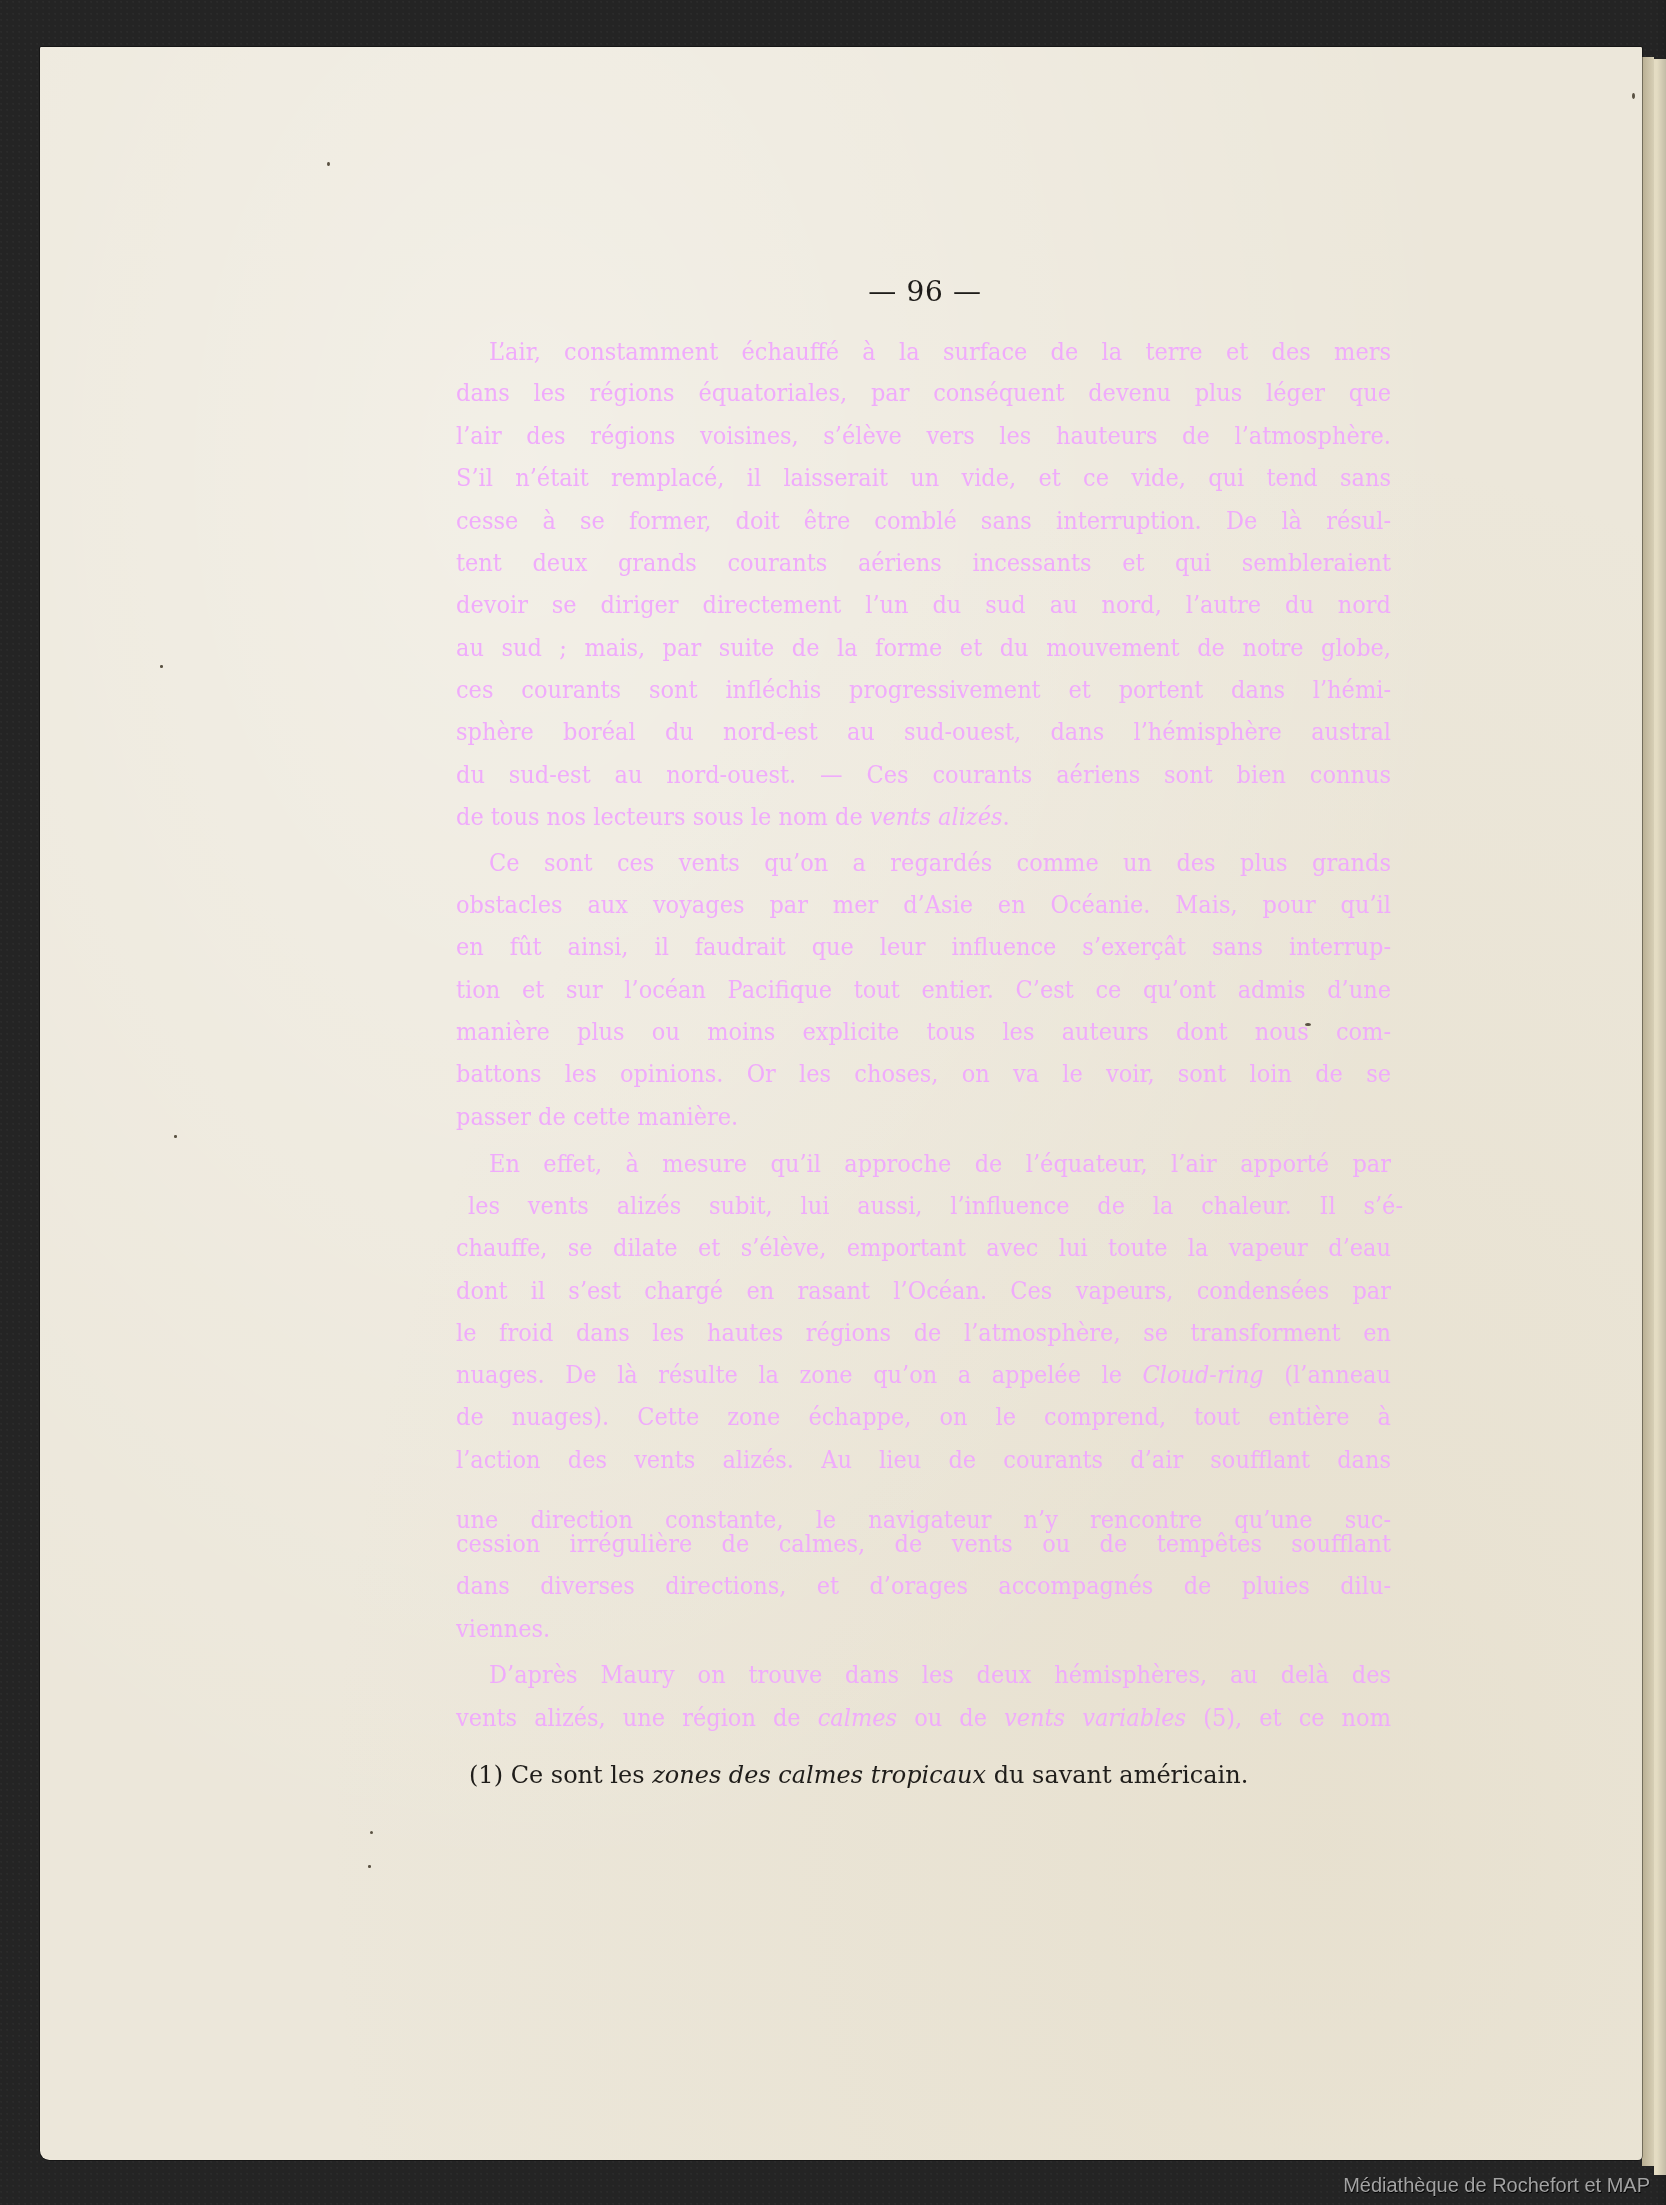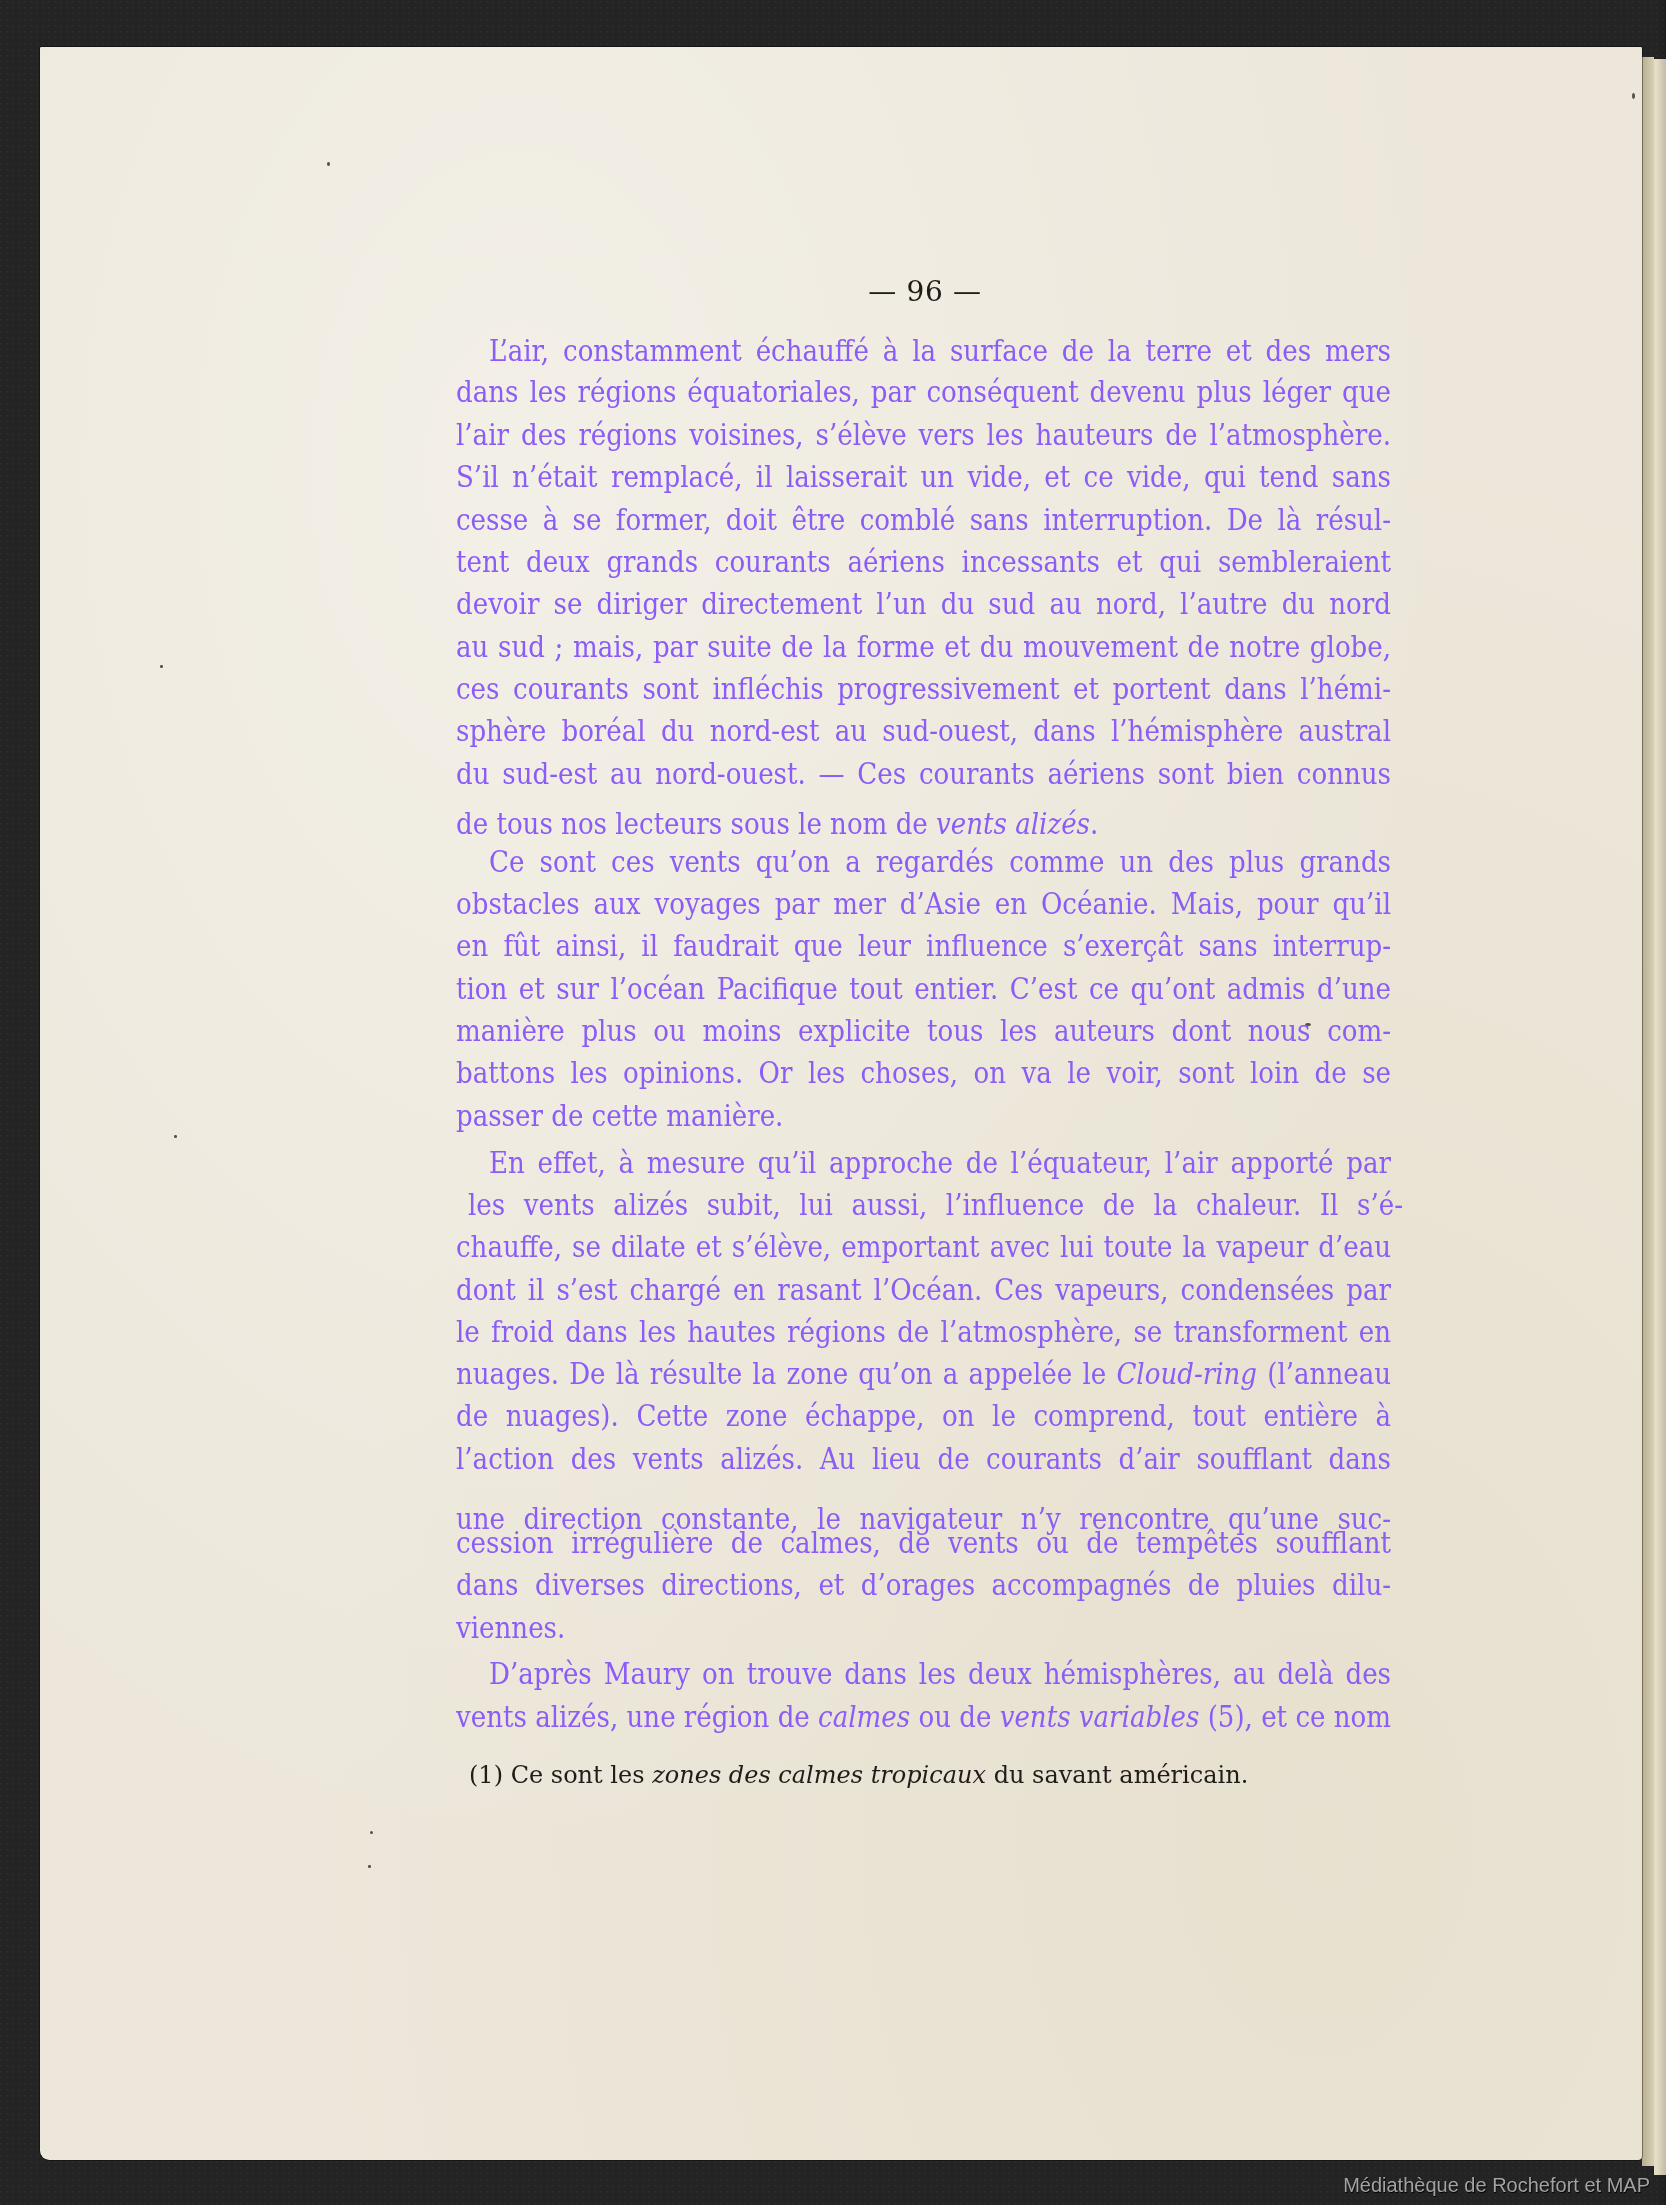--- a/index.html
+++ b/index.html
@@ -35,21 +35,21 @@
   .next-page-shadow {
     position: absolute; left: 1657px; top: 0; width: 9.3px; height: 2205px;
     background: linear-gradient(90deg, rgba(0,0,0,0) , rgba(0,0,0,0.15));
   }
   .page-number {
     position: absolute; left: 825px; top: 275px; width: 200px;
     text-align: center; font-size: 28px; color: #1e1c19; letter-spacing: 0.7px;
   }
   .line {
     position: absolute; left: 456px; width: 935px;
-    font-size: 29px; line-height: 33px; color: #8b5cf6;
+    font-size: 25px; line-height: 33px; color: #f0abfc;
     white-space: nowrap;
     text-align: justify; text-align-last: justify;
     transform-origin: left center;
     font-stretch: condensed;
   }
   .line.indent { left: 489px; width: 902px; }
   .line.last { text-align-last: left; }
   .line i, .footnote i { font-style: italic; }
   .footnote {
     position: absolute; left: 469px; top: 1762px; width: 732px;
@@ -87,21 +87,21 @@
     <div class="line" style="top: 376px; text-align-last: justify;"><span>dans les régions équatoriales, par conséquent devenu plus léger que</span></div>
     <div class="line" style="top: 419px; text-align-last: justify;"><span>l’air des régions voisines, s’élève vers les hauteurs de l’atmosphère.</span></div>
     <div class="line" style="top: 461px; text-align-last: justify;"><span>S’il n’était remplacé, il laisserait un vide, et ce vide, qui tend sans</span></div>
     <div class="line" style="top: 504px; text-align-last: justify;"><span>cesse à se former, doit être comblé sans interruption. De là résul-</span></div>
     <div class="line" style="top: 546px; text-align-last: justify;"><span>tent deux grands courants aériens incessants et qui sembleraient</span></div>
     <div class="line" style="top: 588px; text-align-last: justify;"><span>devoir se diriger directement l’un du sud au nord, l’autre du nord</span></div>
     <div class="line" style="top: 631px; text-align-last: justify;"><span>au sud ; mais, par suite de la forme et du mouvement de notre globe,</span></div>
     <div class="line" style="top: 673px; text-align-last: justify;"><span>ces courants sont infléchis progressivement et portent dans l’hémi-</span></div>
     <div class="line" style="top: 715px; text-align-last: justify;"><span>sphère boréal du nord-est au sud-ouest, dans l’hémisphère austral</span></div>
     <div class="line" style="top: 758px; text-align-last: justify;"><span>du sud-est au nord-ouest. — Ces courants aériens sont bien connus</span></div>
-    <div class="line last" style="top: 800px; text-align-last: left; margin-top: 8px;"><span>de tous nos lecteurs sous le nom de </span><i>vents alizés</i><span>.</span></div>
+    <div class="line last" style="top: 800px; text-align-last: left;"><span>de tous nos lecteurs sous le nom de </span><i>vents alizés</i><span>.</span></div>
     <div class="line indent" style="top: 846px; text-align-last: justify;"><span>Ce sont ces vents qu’on a regardés comme un des plus grands</span></div>
     <div class="line" style="top: 888px; text-align-last: justify;"><span>obstacles aux voyages par mer d’Asie en Océanie. Mais, pour qu’il</span></div>
     <div class="line" style="top: 930px; text-align-last: justify;"><span>en fût ainsi, il faudrait que leur influence s’exerçât sans interrup-</span></div>
     <div class="line" style="top: 973px; text-align-last: justify;"><span>tion et sur l’océan Pacifique tout entier. C’est ce qu’ont admis d’une</span></div>
     <div class="line" style="top: 1015px; text-align-last: justify;"><span>manière plus ou moins explicite tous les auteurs dont nous com-</span></div>
     <div class="line" style="top: 1057px; text-align-last: justify;"><span>battons les opinions. Or les choses, on va le voir, sont loin de se</span></div>
     <div class="line last" style="top: 1100px; text-align-last: left;"><span>passer de cette manière.</span></div>
     <div class="line indent" style="top: 1147px; text-align-last: justify;"><span>En effet, à mesure qu’il approche de l’équateur, l’air apporté par</span></div>
     <div class="line" style="top: 1189px; text-align-last: justify; margin-left: 12px;"><span>les vents alizés subit, lui aussi, l’influence de la chaleur. Il s’é-</span></div>
     <div class="line" style="top: 1231px; text-align-last: justify;"><span>chauffe, se dilate et s’élève, emportant avec lui toute la vapeur d’eau</span></div>

